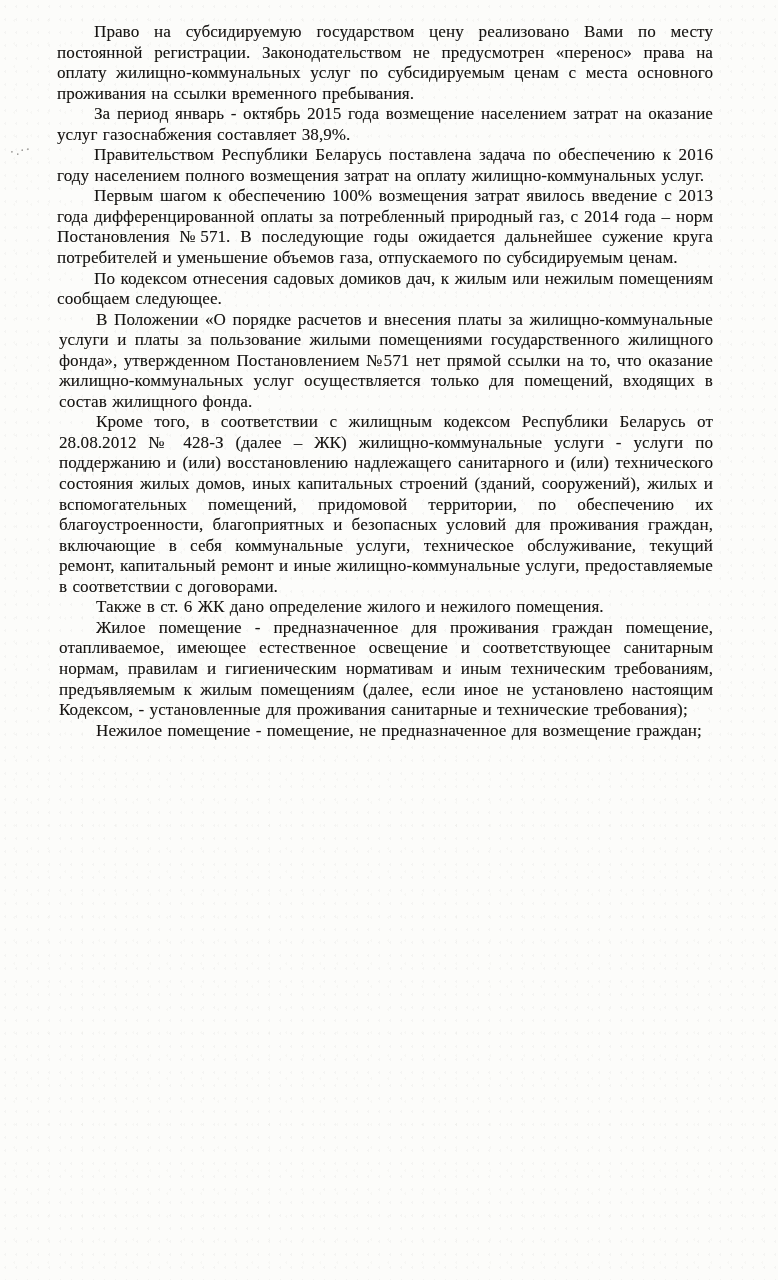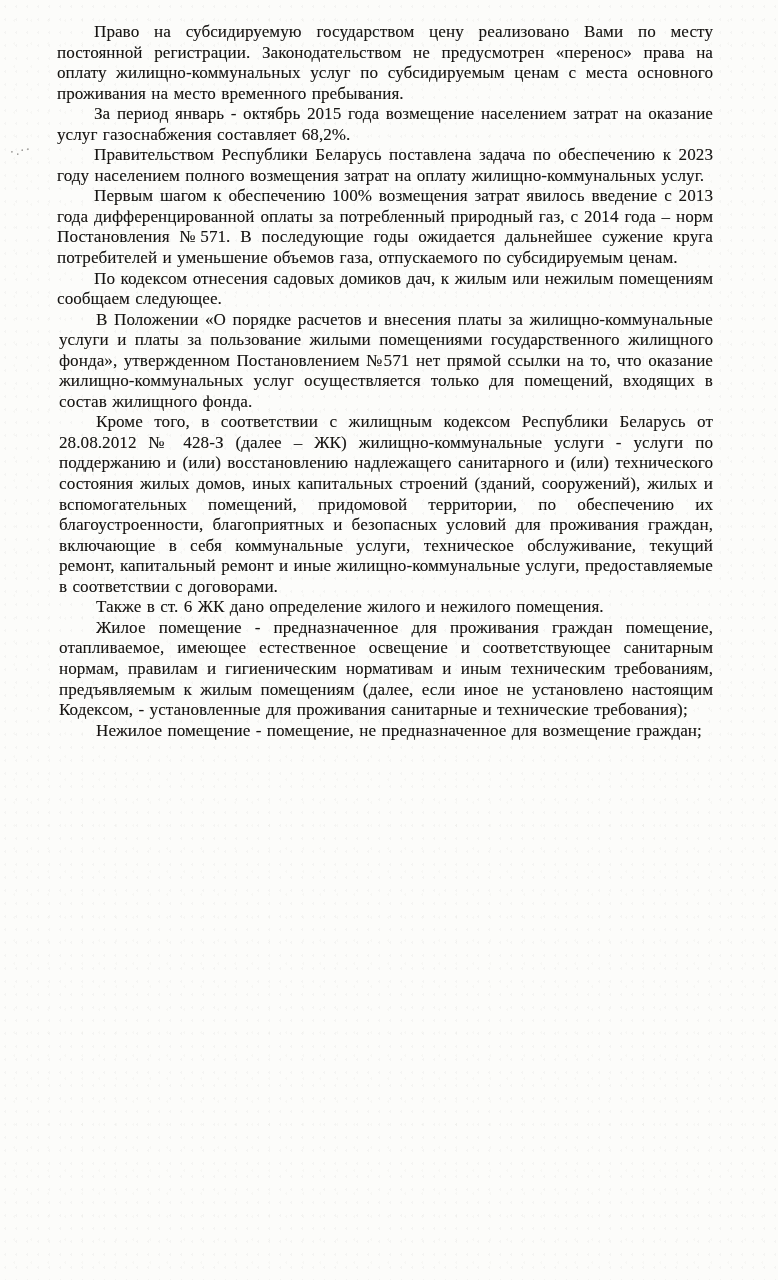--- a/index.html
+++ b/index.html
@@ -47,23 +47,23 @@
     text-shadow: none;
   }
 </style>
 </head>
 <body>
 
 <div class="page">
   <span class="artifact">·.··</span>
 
   <div class="doc">
-    <p>Право на субсидируемую государством цену реализовано Вами по месту постоянной регистрации. Законодательством не предусмотрен «перенос» права на оплату жилищно-коммунальных услуг по субсидируемым ценам с места основного проживания на место временного пребывания.</p>
-    <p>За период январь - октябрь 2015 года возмещение населением затрат на оказание услуг газоснабжения составляет 68,2%.</p>
-    <p>Правительством Республики Беларусь поставлена задача по обеспечению к 2023 году населением полного возмещения затрат на оплату жилищно-коммунальных услуг.</p>
+    <p>Право на субсидируемую государством цену реализовано Вами по месту постоянной регистрации. Законодательством не предусмотрен «перенос» права на оплату жилищно-коммунальных услуг по субсидируемым ценам с места основного проживания на ссылки временного пребывания.</p>
+    <p>За период январь - октябрь 2015 года возмещение населением затрат на оказание услуг газоснабжения составляет 38,9%.</p>
+    <p>Правительством Республики Беларусь поставлена задача по обеспечению к 2016 году населением полного возмещения затрат на оплату жилищно-коммунальных услуг.</p>
     <p>Первым шагом к обеспечению 100% возмещения затрат явилось введение с 2013 года дифференцированной оплаты за потребленный природный газ, с 2014 года – норм Постановления №571. В последующие годы ожидается дальнейшее сужение круга потребителей и уменьшение объемов газа, отпускаемого по субсидируемым ценам.</p>
     <p>По кодексом отнесения садовых домиков дач, к жилым или нежилым помещениям сообщаем следующее.</p>
     <p class="shift">В Положении «О порядке расчетов и внесения платы за жилищно-коммунальные услуги и платы за пользование жилыми помещениями государственного жилищного фонда», утвержденном Постановлением №571 нет прямой ссылки на то, что оказание жилищно-коммунальных услуг осуществляется только для помещений, входящих в состав жилищного фонда.</p>
     <p class="shift">Кроме того, в соответствии с жилищным кодексом Республики Беларусь от 28.08.2012 № 428-З (далее – ЖК) жилищно-коммунальные услуги - услуги по поддержанию и (или) восстановлению надлежащего санитарного и (или) технического состояния жилых домов, иных капитальных строений (зданий, сооружений), жилых и вспомогательных помещений, придомовой территории, по обеспечению их благоустроенности, благоприятных и безопасных условий для проживания граждан, включающие в себя коммунальные услуги, техническое обслуживание, текущий ремонт, капитальный ремонт и иные жилищно-коммунальные услуги, предоставляемые в соответствии с договорами.</p>
     <p class="shift">Также в ст. 6 ЖК дано определение жилого и нежилого помещения.</p>
     <p class="shift">Жилое помещение - предназначенное для проживания граждан помещение, отапливаемое, имеющее естественное освещение и соответствующее санитарным нормам, правилам и гигиеническим нормативам и иным техническим требованиям, предъявляемым к жилым помещениям (далее, если иное не установлено настоящим Кодексом, - установленные для проживания санитарные и технические требования);</p>
     <p class="shift">Нежилое помещение - помещение, не предназначенное для возмещение граждан;</p>
   </div>
 </div>
 

